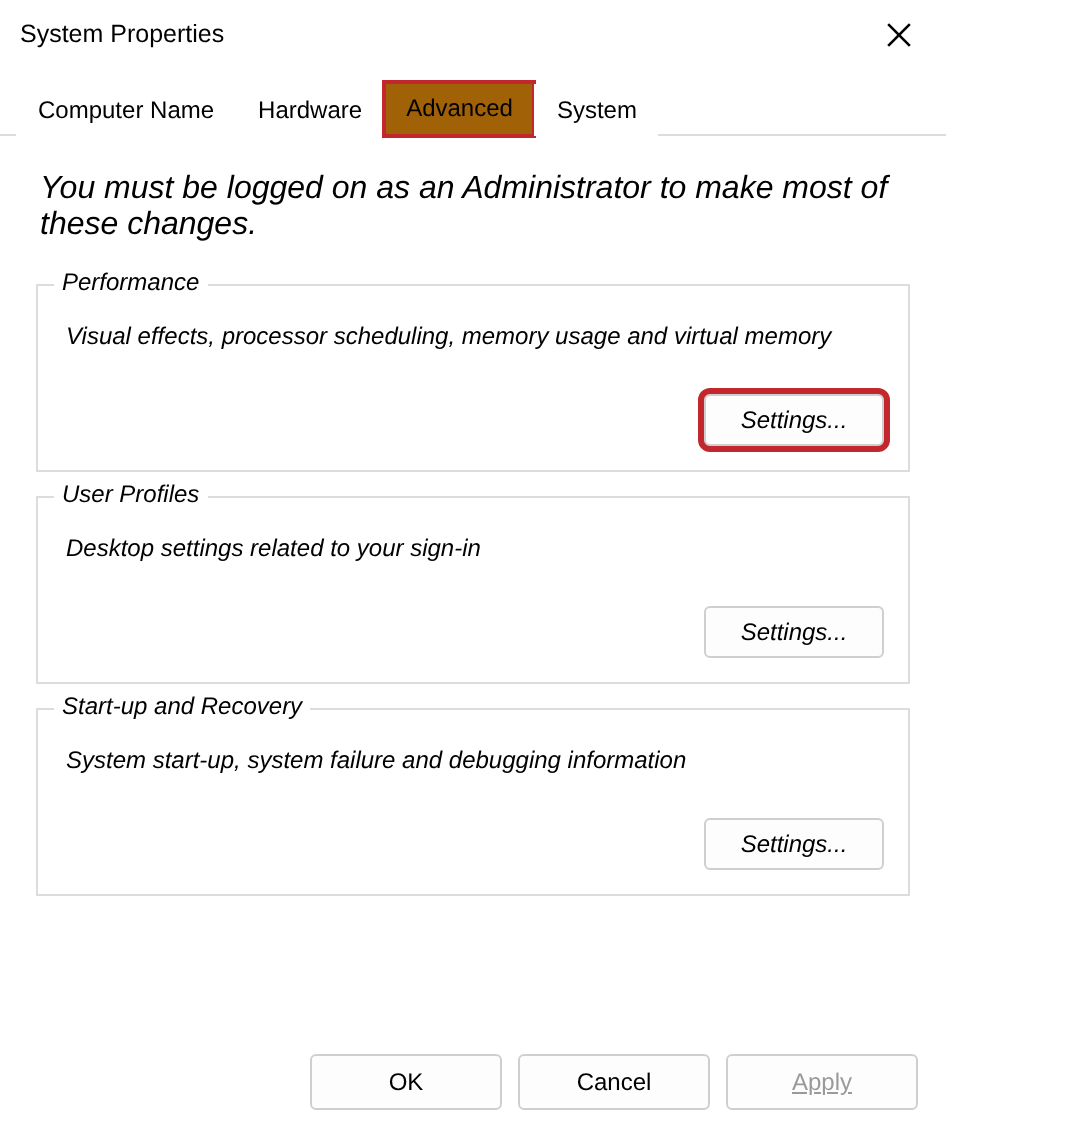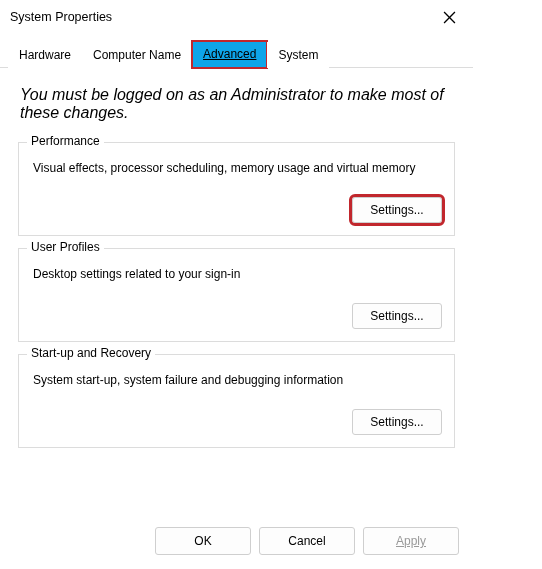--- a/index.html
+++ b/index.html
@@ -53,22 +53,21 @@
     border: 1px solid transparent;
     border-bottom: none;
     position: relative;
     top: 1px;
     background: #fff;
     cursor: default;
   }
   .tab.active {
     border: 1px solid #dcdcdc;
     border-bottom: 1px solid #fff;
-    background: #0ea5e9;
-    text-decoration: underline;
+    background: #a16207;
   }
   .tab.highlight {
     outline: 2px solid #c1272d;
     outline-offset: -1px;
   }
   .tabpanel {
     flex: 1;
     padding: 14px 18px 10px 18px;
     display: flex;
     flex-direction: column;
@@ -77,20 +76,21 @@
   .intro-text {
     font-size: 16px;
     margin: 4px 0 8px 2px;
     font-style: italic;
   }
   .groupbox {
     border: 1px solid #dcdcdc;
     border-radius: 0;
     padding: 18px 12px 12px 12px;
     position: relative;
+    font-style: italic;
   }
   .groupbox-legend {
     position: absolute;
     top: -9px;
     left: 8px;
     background: #fff;
     padding: 0 4px;
     font-size: 12px;
   }
   .groupbox-desc {
@@ -149,22 +149,22 @@
     <span class="titlebar-title">System Properties</span>
     <div class="close-icon">
       <svg viewBox="0 0 12 12">
         <line x1="1" y1="1" x2="11" y2="11" stroke="#000" stroke-width="1.2"></line>
         <line x1="11" y1="1" x2="1" y2="11" stroke="#000" stroke-width="1.2"></line>
       </svg>
     </div>
   </div>
 
   <div class="tabs">
+    <div class="tab">Computer Name</div>
     <div class="tab">Hardware</div>
-    <div class="tab">Computer Name</div>
     <div class="tab active highlight">Advanced</div>
     <div class="tab">System</div>
   </div>
 
   <div class="tabpanel">
     <div class="intro-text">You must be logged on as an Administrator to make most of these changes.</div>
 
     <div class="groupbox">
       <div class="groupbox-legend">Performance</div>
       <div class="groupbox-desc">Visual effects, processor scheduling, memory usage and virtual memory</div>

